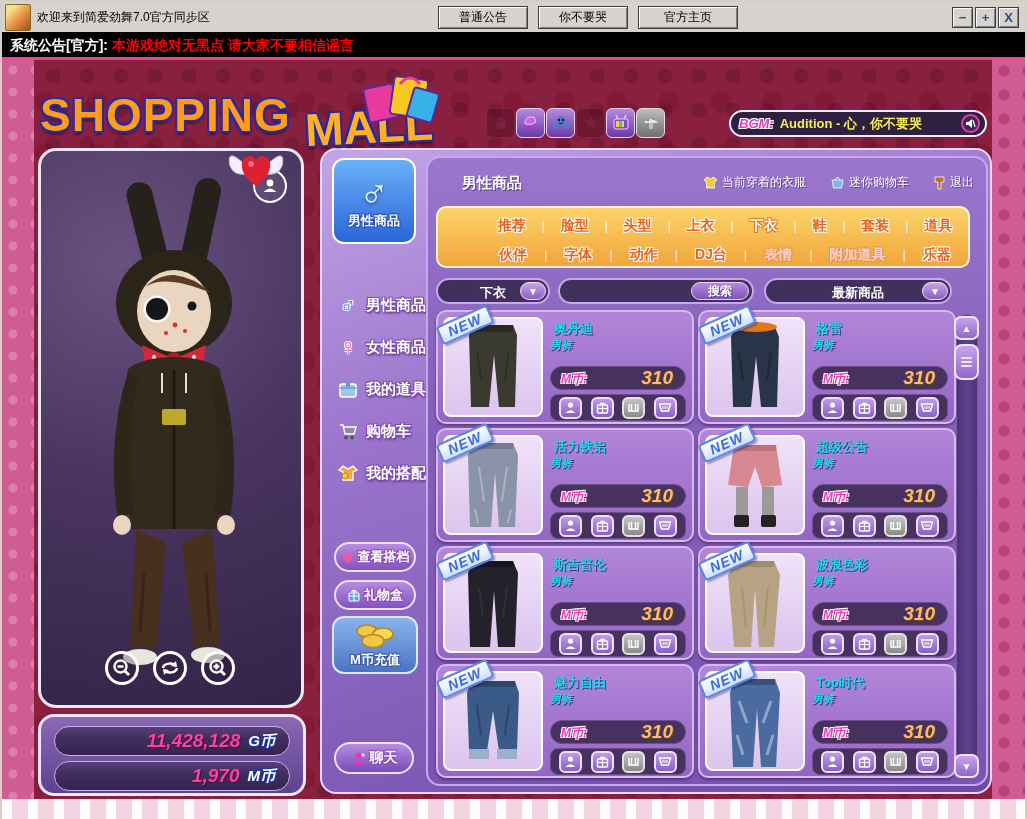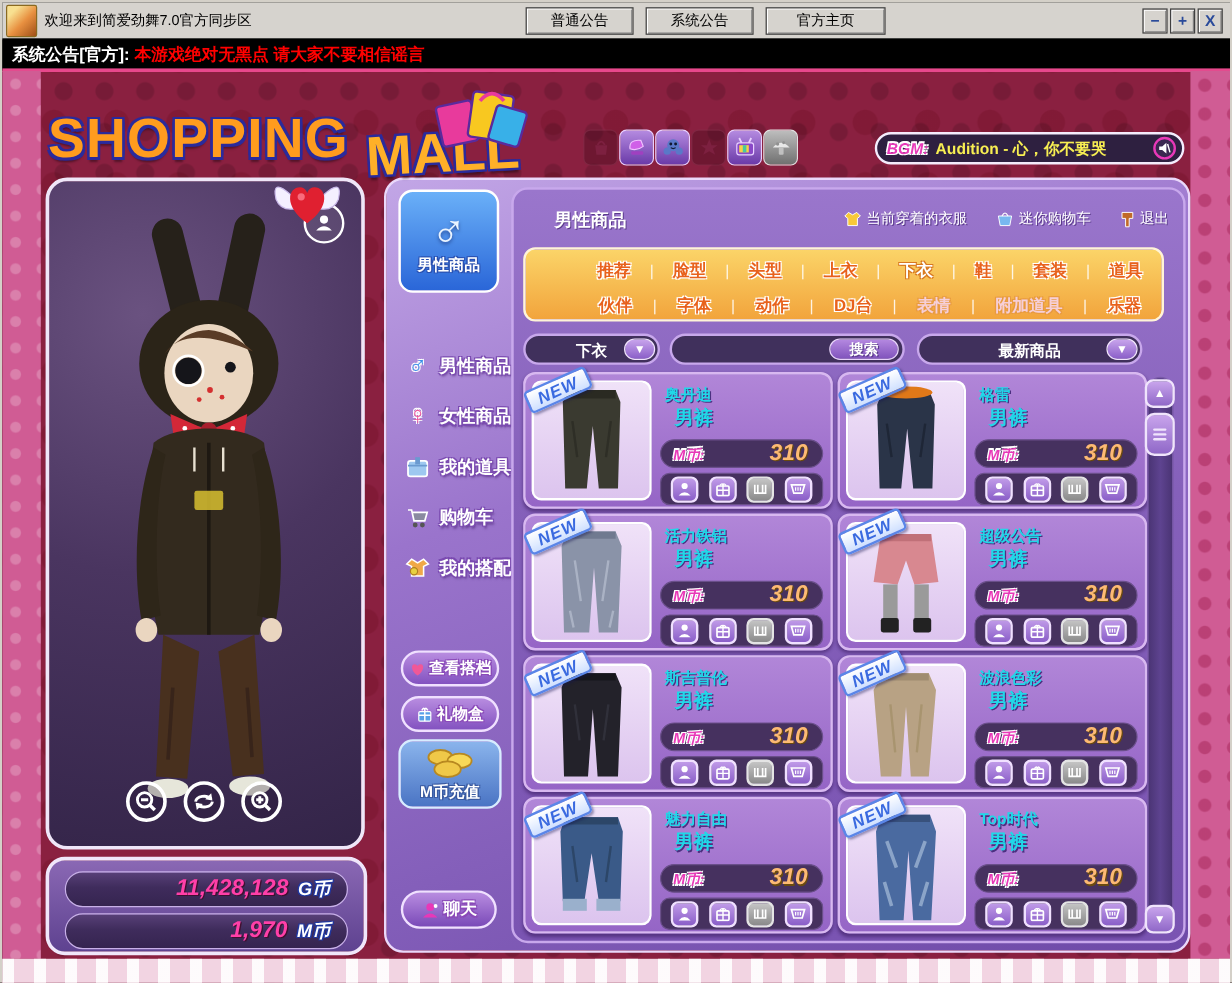--- a/index.html
+++ b/index.html
@@ -137,21 +137,21 @@
   .grid{position:absolute;left:8px;top:152px;width:522px;height:472px;}
   .card{position:absolute;width:258px;height:114px;border-radius:10px;border:2px solid #d8b8f0;box-sizing:border-box;
        background:linear-gradient(180deg,#b186d8,#9565c6);box-shadow:0 2px 3px rgba(40,10,70,.45);}
   .thumb{position:absolute;left:5px;top:5px;width:100px;height:100px;border-radius:8px;border:2px solid #fff;
        box-sizing:border-box;background:linear-gradient(180deg,#f0e2f8,#dcc4ee);
        display:flex;align-items:center;justify-content:center;overflow:visible;}
   .newbadge{position:absolute;left:-8px;top:-4px;transform:rotate(-24deg);background:linear-gradient(180deg,#ffffff,#cfe0ff);
        border:2px solid #5a86e8;border-radius:4px;padding:0 8px;font-size:14px;font-weight:900;font-style:italic;
        color:#3a6ae0;letter-spacing:1px;box-shadow:1px 2px 2px rgba(20,20,80,.4);z-index:4;}
   .pname{position:absolute;left:116px;top:8px;font-size:13px;font-weight:bold;color:#20d8e8;text-shadow:1px 1px 0 #4a3080;}
-  .psub{position:absolute;left:124px;top:26px;font-size:16px;font-weight:bold;color:#20d8e8;text-shadow:1px 1px 0 #4a3080;}
+  .psub{position:absolute;left:112px;top:26px;font-size:11px;font-weight:bold;color:#20d8e8;text-shadow:1px 1px 0 #4a3080;font-style:italic;}
   .pricebar{position:absolute;left:112px;top:54px;width:136px;height:24px;border-radius:12px;background:#46315f;
        border:1px solid #6a4f8a;box-sizing:border-box;}
   .mcoin{position:absolute;left:10px;top:4px;font-size:12px;font-weight:900;font-style:italic;color:#e838b8;
        text-shadow:-1px -1px 0 #fff,1px -1px 0 #fff,-1px 1px 0 #fff,1px 1px 0 #fff;}
   .pprice{position:absolute;right:12px;top:0px;font-size:19px;font-weight:900;font-style:italic;color:#fdba74;
        text-shadow:1px 1px 0 #6a4a10;}
   .actbar{position:absolute;left:112px;top:82px;width:136px;height:27px;border-radius:8px;background:#46315f;
        border:1px solid #6a4f8a;box-sizing:border-box;display:flex;align-items:center;justify-content:space-evenly;}
   .abtn{width:23px;height:22px;border-radius:6px;border:2px solid #f0e0ff;box-sizing:border-box;
        background:linear-gradient(180deg,#c09ae8,#8a5ec8);display:flex;align-items:center;justify-content:center;}
@@ -195,21 +195,21 @@
 </head>
 <body>
 
 <div id="app">
 
   <div class="titlebar">
     <div class="app-icon"></div>
     <div class="win-title">欢迎来到简爱劲舞7.0官方同步区</div>
     <div class="menu-btns">
       <div class="mbtn">普通公告</div>
-      <div class="mbtn">系统公告</div>
+      <div class="mbtn">你不要哭</div>
       <div class="mbtn" style="width:98px;">官方主页</div>
     </div>
     <div class="win-ctrls">
       <div class="wbtn">−</div>
       <div class="wbtn">+</div>
       <div class="wbtn">X</div>
     </div>
   </div>
 
   <div class="announce">

